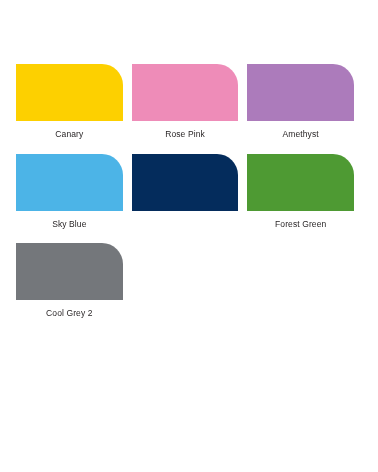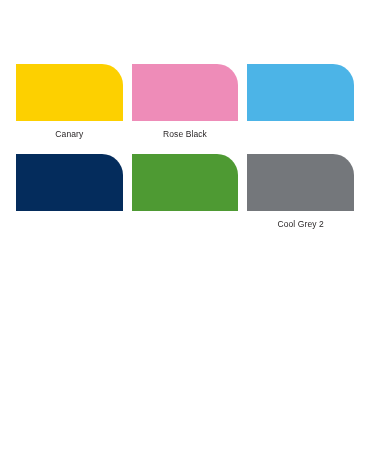--- a/index.html
+++ b/index.html
@@ -73,35 +73,41 @@
 
     <div class="swatch-cell">
       <div class="swatch-chip" style="background: rgb(253, 208, 0);"></div>
       <span class="swatch-label">Canary</span>
     </div>
 
 
 
     <div class="swatch-cell">
       <div class="swatch-chip" style="background: rgb(238, 140, 184);"></div>
-      <span class="swatch-label">Rose Black</span>
+      <span class="swatch-label">Rose Pink</span>
     </div>
 
+    <div class="swatch-cell">
+      <div class="swatch-chip" style="background: rgb(172, 123, 187);"></div>
+      <span class="swatch-label">Amethyst</span>
+    </div>
 
     <div class="swatch-cell">
       <div class="swatch-chip" style="background: rgb(76, 180, 231);"></div>
+      <span class="swatch-label">Sky Blue</span>
     </div>
 
     <div class="swatch-cell">
       <div class="swatch-chip" style="background: rgb(4, 44, 92);"></div>
     </div>
 
 
     <div class="swatch-cell">
       <div class="swatch-chip" style="background: rgb(78, 154, 51);"></div>
+      <span class="swatch-label">Forest Green</span>
     </div>
 
 
     <div class="swatch-cell">
       <div class="swatch-chip" style="background: rgb(116, 119, 123);"></div>
       <span class="swatch-label">Cool Grey 2</span>
     </div>
 
 
   </div>

